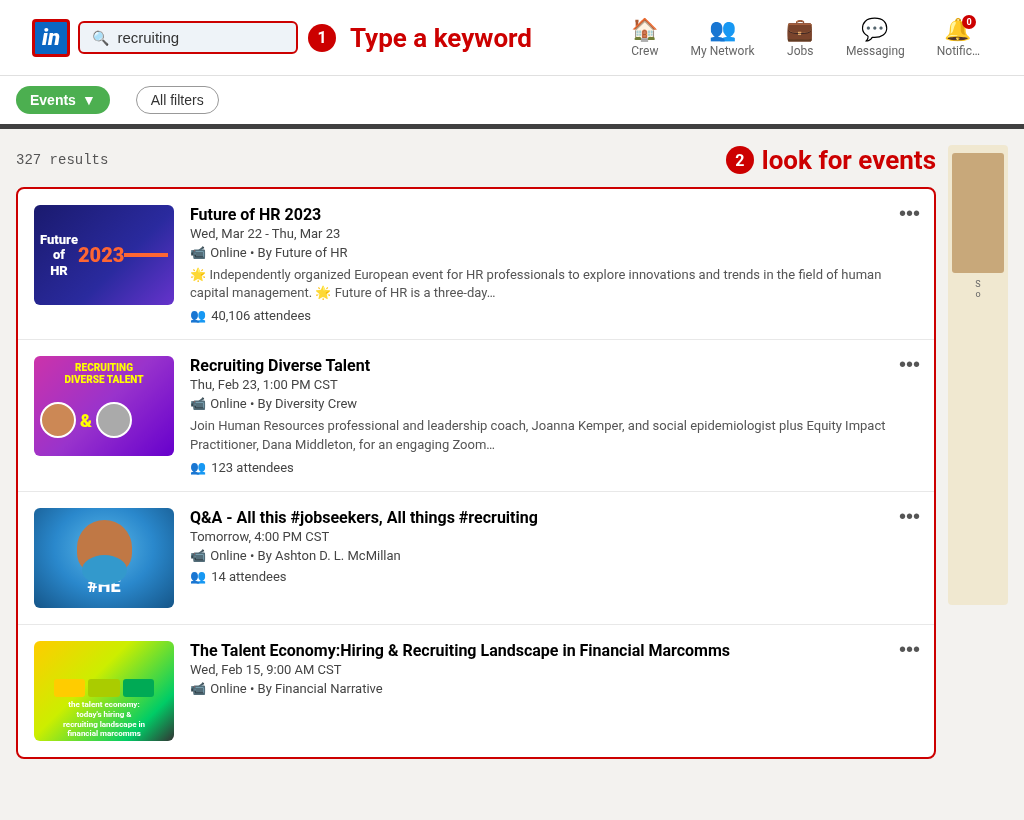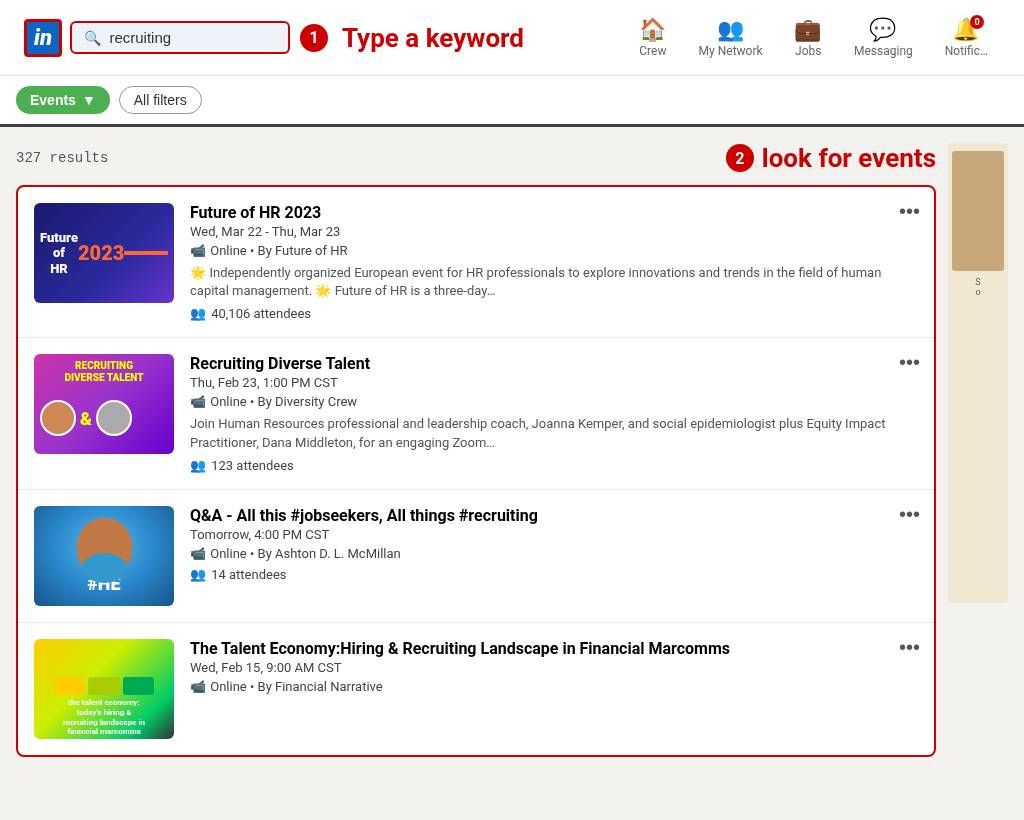--- a/index.html
+++ b/index.html
@@ -4,21 +4,21 @@
   <style>
     * { box-sizing: border-box; margin: 0; padding: 0; }
     body { font-family: -apple-system, BlinkMacSystemFont, 'Segoe UI', Roboto, Arial, sans-serif; background: #f3f2ef; }
 
     
     .topnav {
       background: #fff;
       border-bottom: 1px solid #e0e0e0;
       display: flex;
       align-items: center;
-      padding: 0 24px;
+      padding: 0 32px;
       height: 76px;
       position: relative;
     }
     .linkedin-logo {
       width: 38px;
       height: 38px;
       background: #0a66c2;
       border-radius: 4px;
       display: flex;
       align-items: center;
@@ -114,25 +114,25 @@
       font-size: 9px;
       display: flex;
       align-items: center;
       justify-content: center;
       font-weight: bold;
     }
 
     
     .filter-bar {
       background: #fff;
-      border-bottom: 3px solid #404040;
+      border-bottom: 5px solid #404040;
       padding: 10px 16px;
       display: flex;
       align-items: center;
-      gap: 9px;
+      gap: 26px;
     }
     .events-btn {
       background: #4caf50;
       color: #fff;
       border: none;
       border-radius: 20px;
       padding: 6px 14px;
       font-size: 14px;
       font-weight: 600;
       cursor: pointer;

